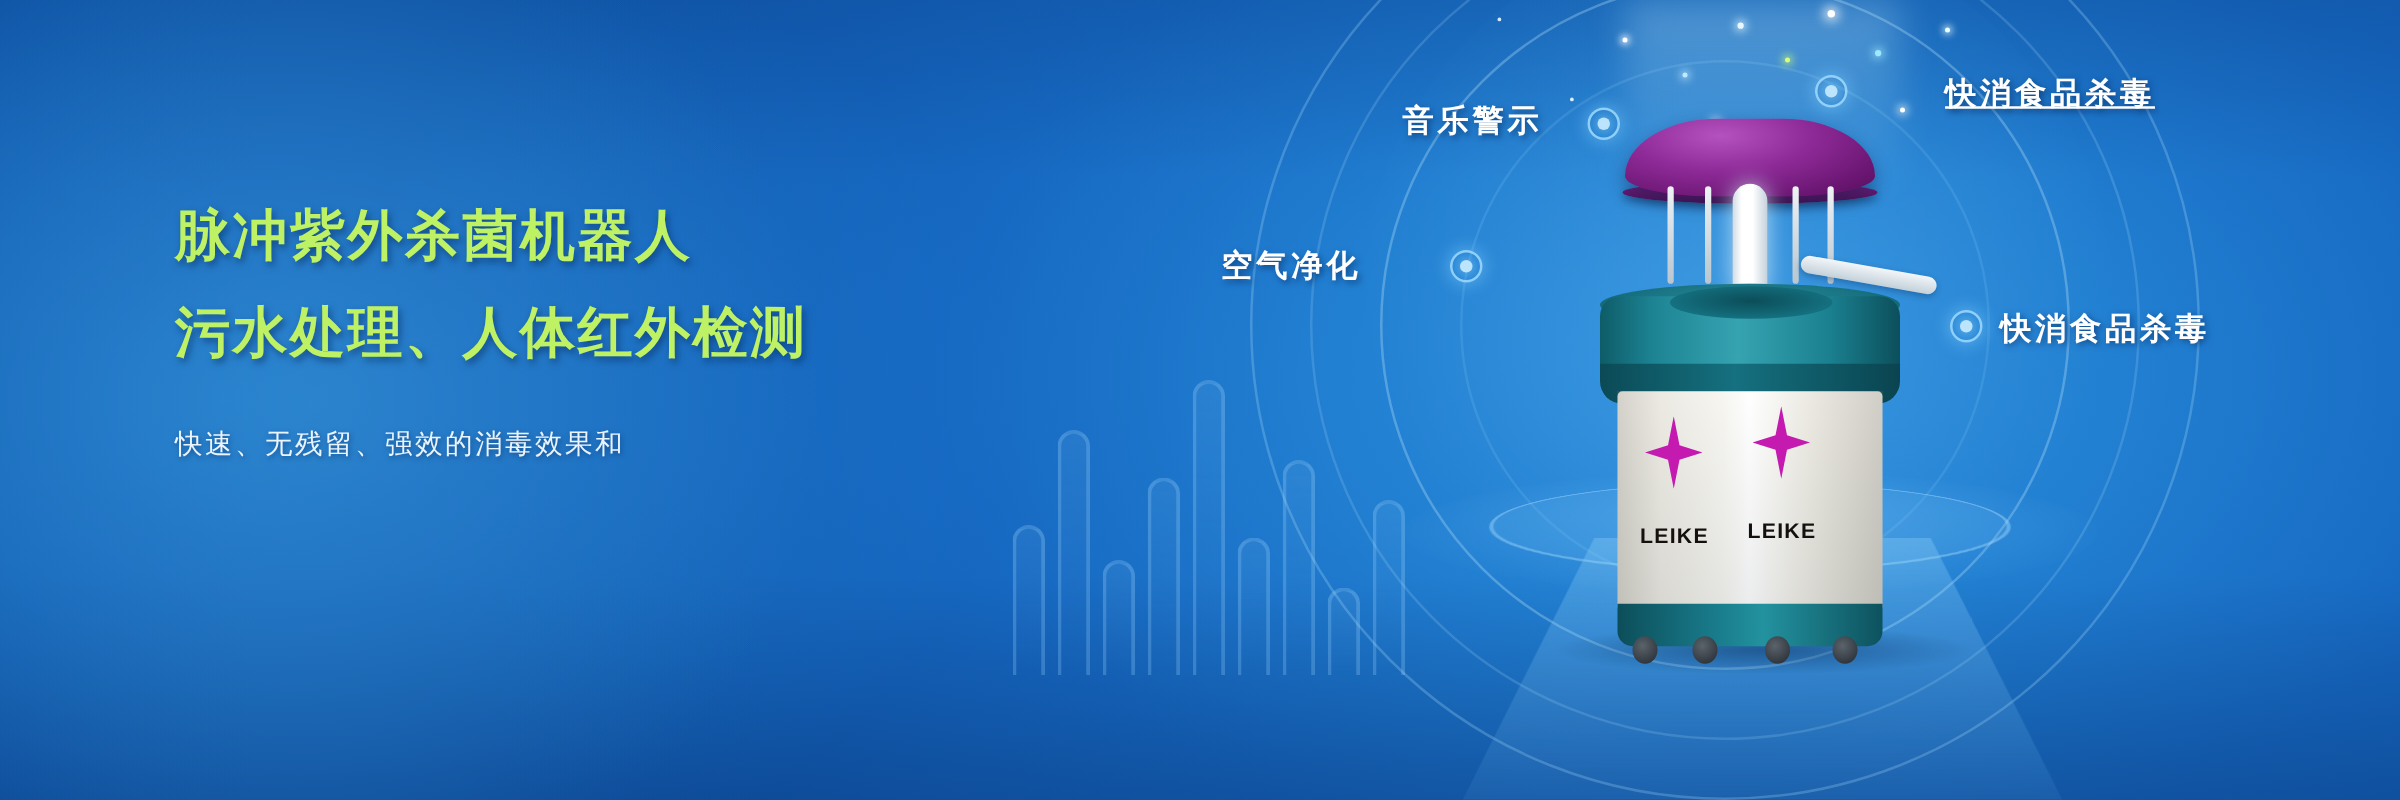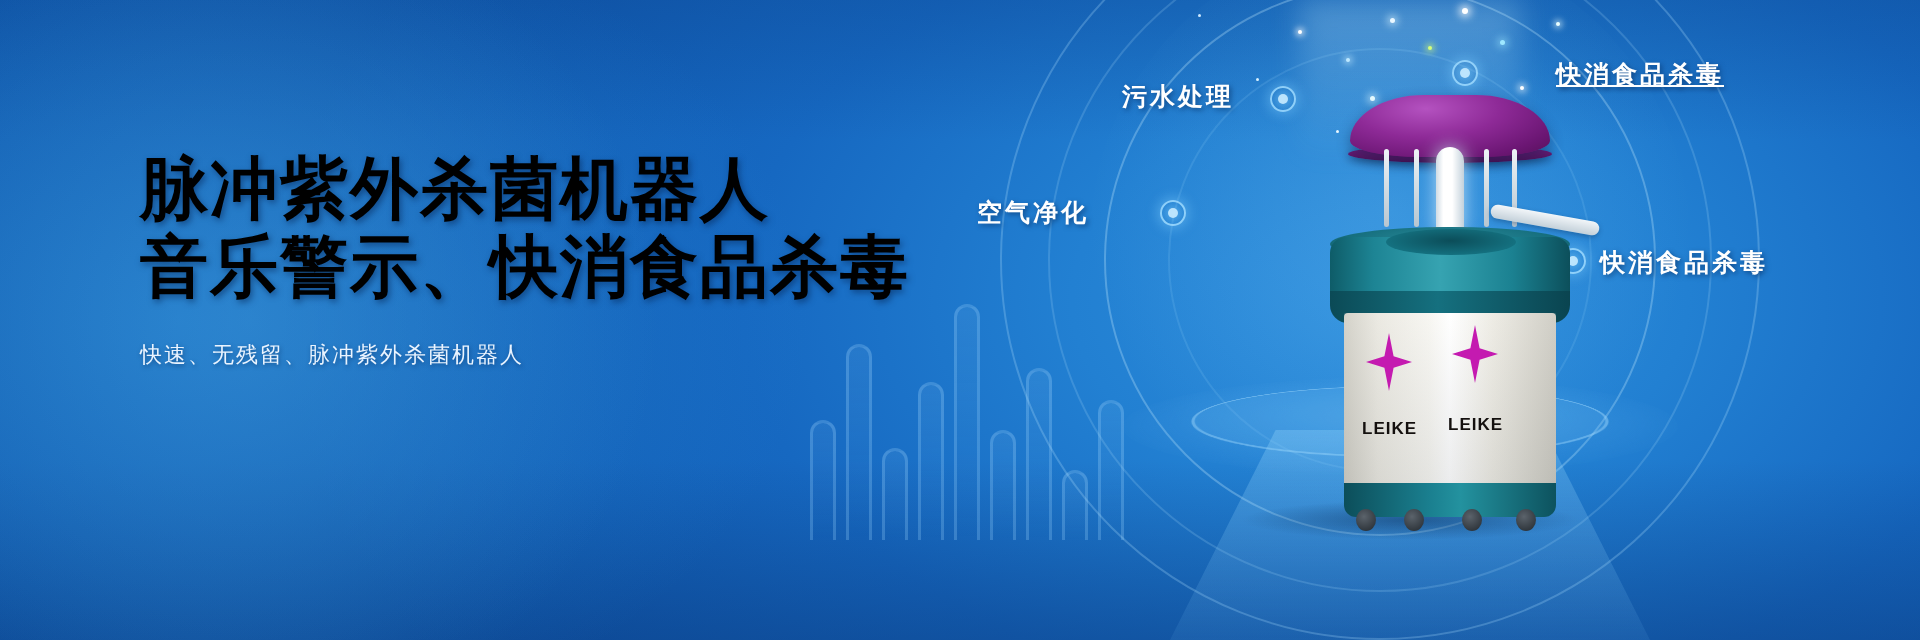--- a/index.html
+++ b/index.html
@@ -69,24 +69,24 @@
   .node { position: absolute; width: 26px; height: 26px; border-radius: 50%;
           border: 2px solid rgba(160,220,255,.85);
           background: radial-gradient(circle, rgba(120,200,250,.55) 0%, rgba(120,200,250,.05) 70%);
           box-shadow: 0 0 12px 3px rgba(120,200,250,.45); }
   .node::after { content:""; position:absolute; inset: 6px; border-radius:50%;
                  background: rgba(200,235,255,.9); }
 
   
   .copy { position: absolute; left: 140px; top: 150px; width: 760px; }
   .title-line {
-    color: #000000;
+    color: #bef264;
     font-family: "Liberation Serif", "DejaVu Serif", serif;
     font-weight: 700;
-    font-size: 68px;
+    font-size: 44px;
     letter-spacing: 2px;
     line-height: 78px;
     text-shadow: 2px 3px 6px rgba(6,40,90,.55);
     white-space: nowrap;
   }
   .desc { margin-top: 26px; }
   .desc-line {
     color: #eaf4ff;
     font-family: "Liberation Serif", "DejaVu Serif", serif;
     font-size: 22px;
@@ -119,21 +119,21 @@
     border: 3px solid rgba(165,220,252,.40);
     background: rgba(120,200,250,.12);
   }
   .spotlight {
     position: absolute; left: 1170px; top: 430px; width: 480px; height: 210px;
     background: linear-gradient(180deg, rgba(150,215,252,.32), rgba(110,185,245,.10));
     clip-path: polygon(22% 0%, 78% 0%, 100% 100%, 0% 100%);
   }
 
   
-  .robot { position: absolute; left: 1300px; top: 95px; width: 300px; height: 420px; }
+  .robot { position: absolute; left: 1250px; top: 95px; width: 300px; height: 420px; }
 
   .dome {
     position: absolute; left: 50px; top: 0px; width: 200px; height: 62px;
     background: radial-gradient(ellipse at 38% 22%, #b452c0 0%, #8e2a97 42%, #6b1673 78%, #551059 100%);
     border-radius: 100px 100px 96px 96px / 62px 62px 22px 22px;
     box-shadow: 0 6px 14px rgba(10,30,70,.45);
   }
   .dome-lip {
     position: absolute; left: 48px; top: 50px; width: 204px; height: 18px;
     background: linear-gradient(180deg, #7e2088, #4e0f55);
@@ -262,27 +262,27 @@
     <div class="spark" style="left:1482px; top:128px; width:3px; height:3px; background:#cfe9ff;"></div>
     <div class="spark" style="left:1556px; top:22px;  width:4px; height:4px; background:#eaffff; box-shadow:0 0 6px 2px rgba(234,255,255,.7);"></div>
   </div>
 
   <div class="floor"></div>
   <div class="floor2"></div>
   <div class="spotlight"></div>
 
   <div class="copy">
     <div class="title-line">脉冲紫外杀菌机器人</div>
-    <div class="title-line">音乐警示、快消食品杀毒</div>
+    <div class="title-line">污水处理、人体红外检测</div>
     <div class="desc">
-      <div class="desc-line">快速、无残留、脉冲紫外杀菌机器人</div>
+      <div class="desc-line">快速、无残留、强效的消毒效果和</div>
     </div>
   </div>
 
-  <div class="flabel" style="left:1122px; top:80px;">污水处理</div>
+  <div class="flabel" style="left:1122px; top:80px;">音乐警示</div>
   <div class="node" style="left:1270px; top:86px;"></div>
 
   <div class="node" style="left:1452px; top:60px;"></div>
   <div class="flabel" style="left:1556px; top:58px;text-decoration:underline;">快消食品杀毒</div>
 
   <div class="flabel" style="left:977px; top:196px;">空气净化</div>
   <div class="node" style="left:1160px; top:200px;"></div>
 
   <div class="node" style="left:1560px; top:248px;"></div>
   <div class="flabel" style="left:1600px; top:246px;">快消食品杀毒</div>

